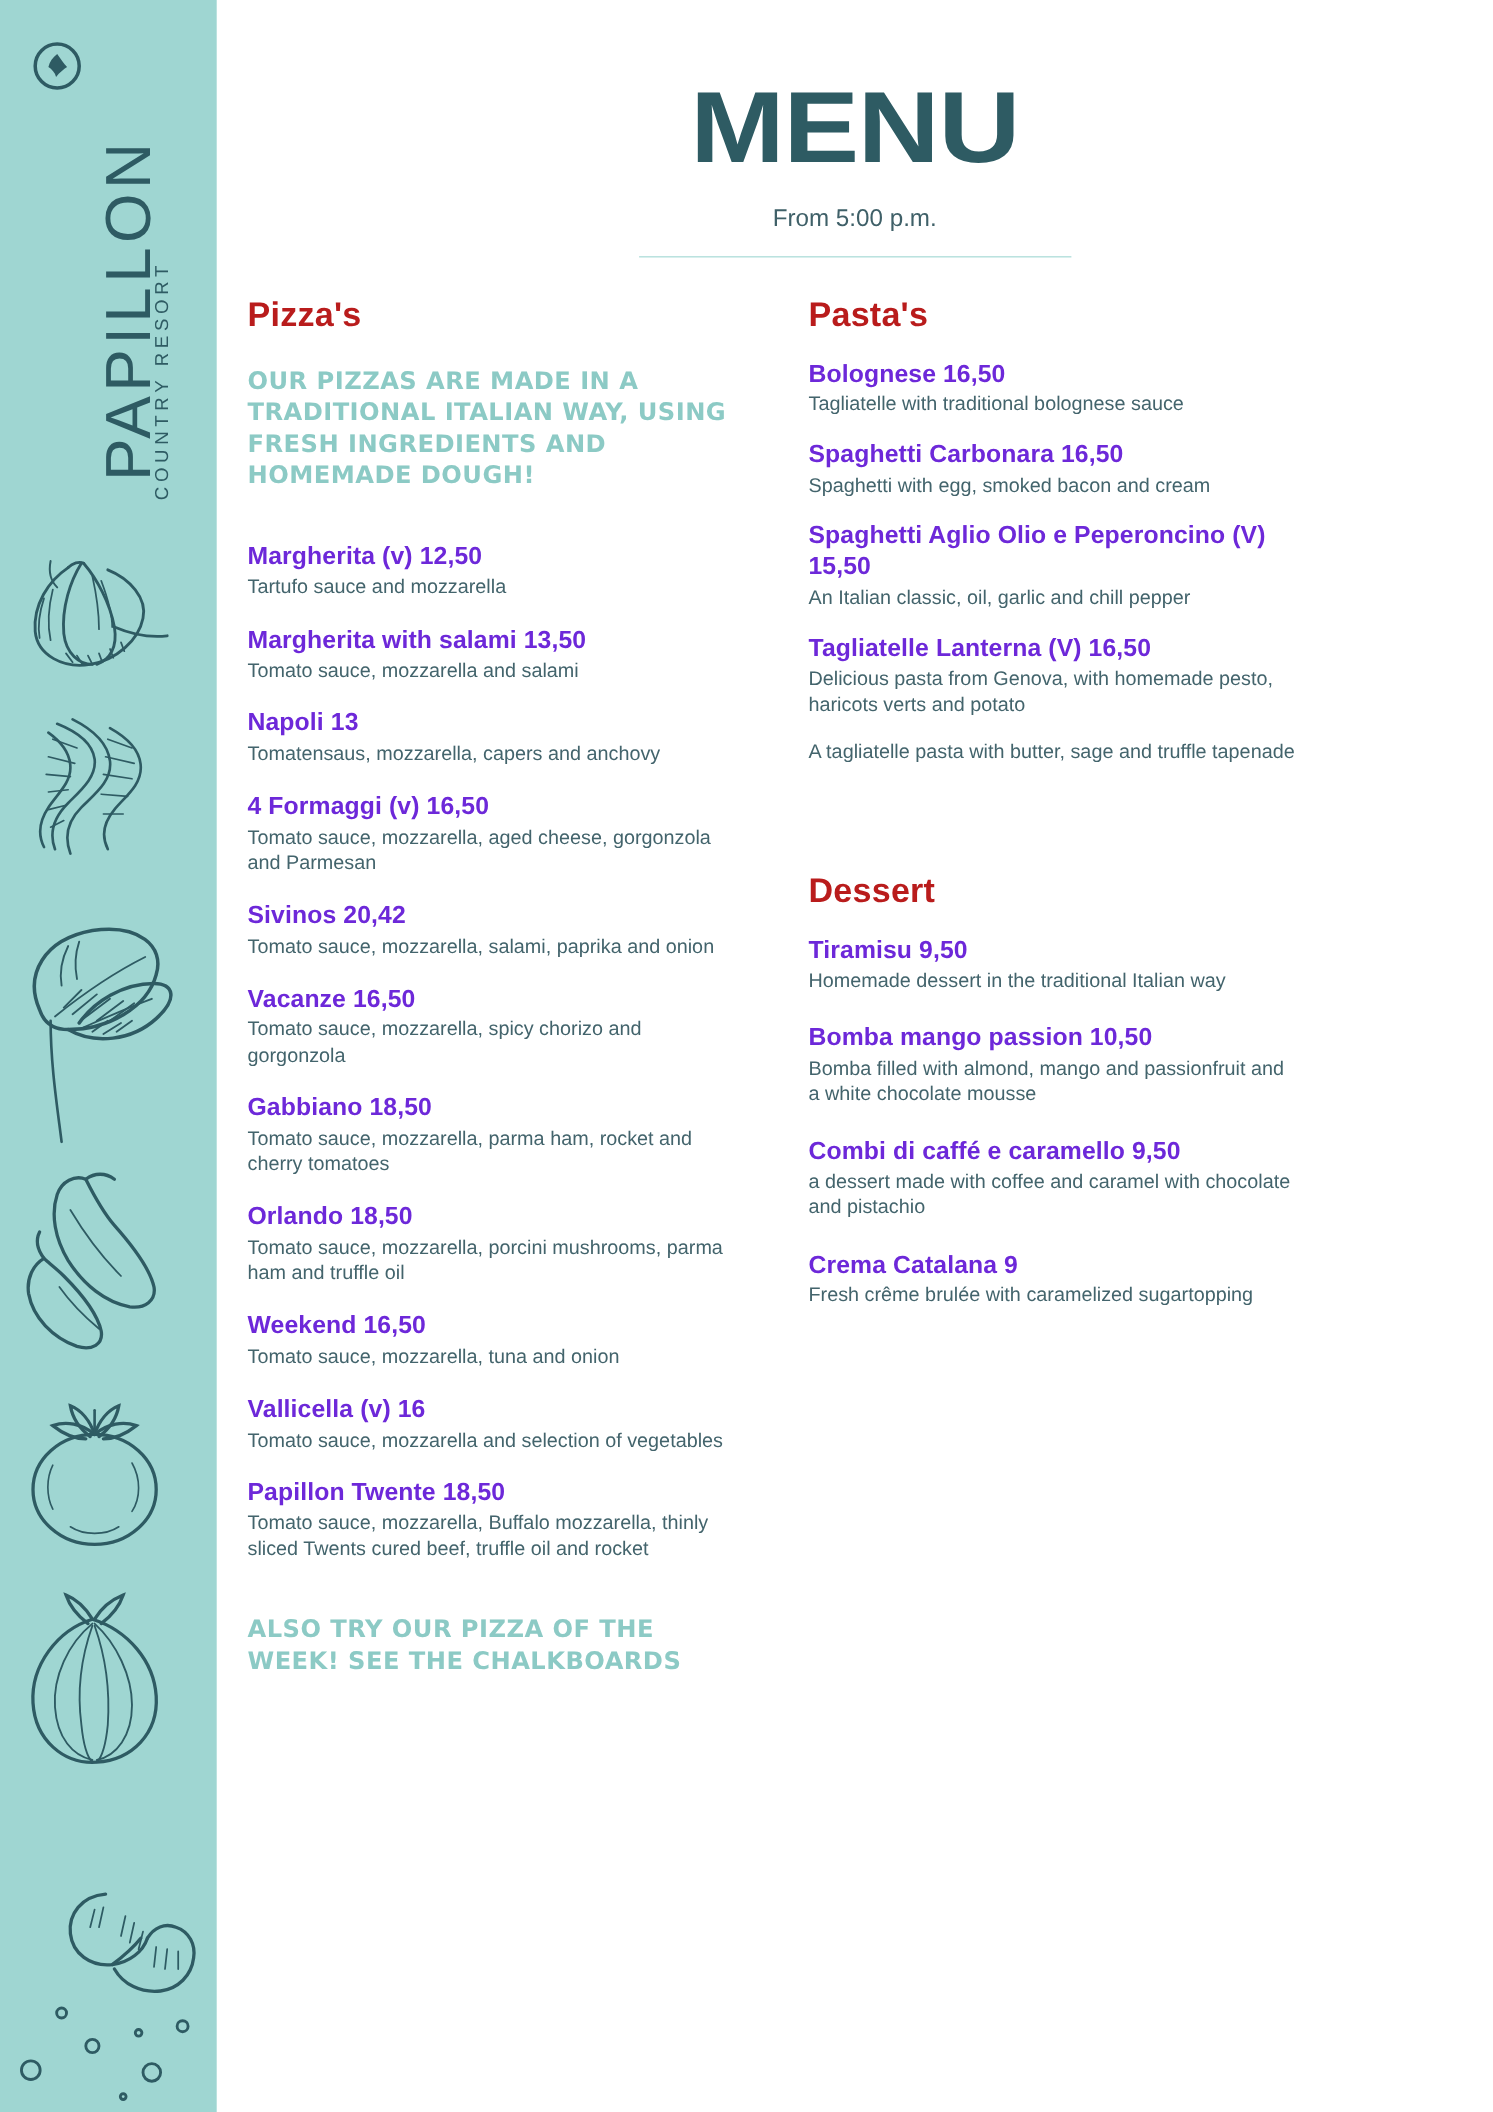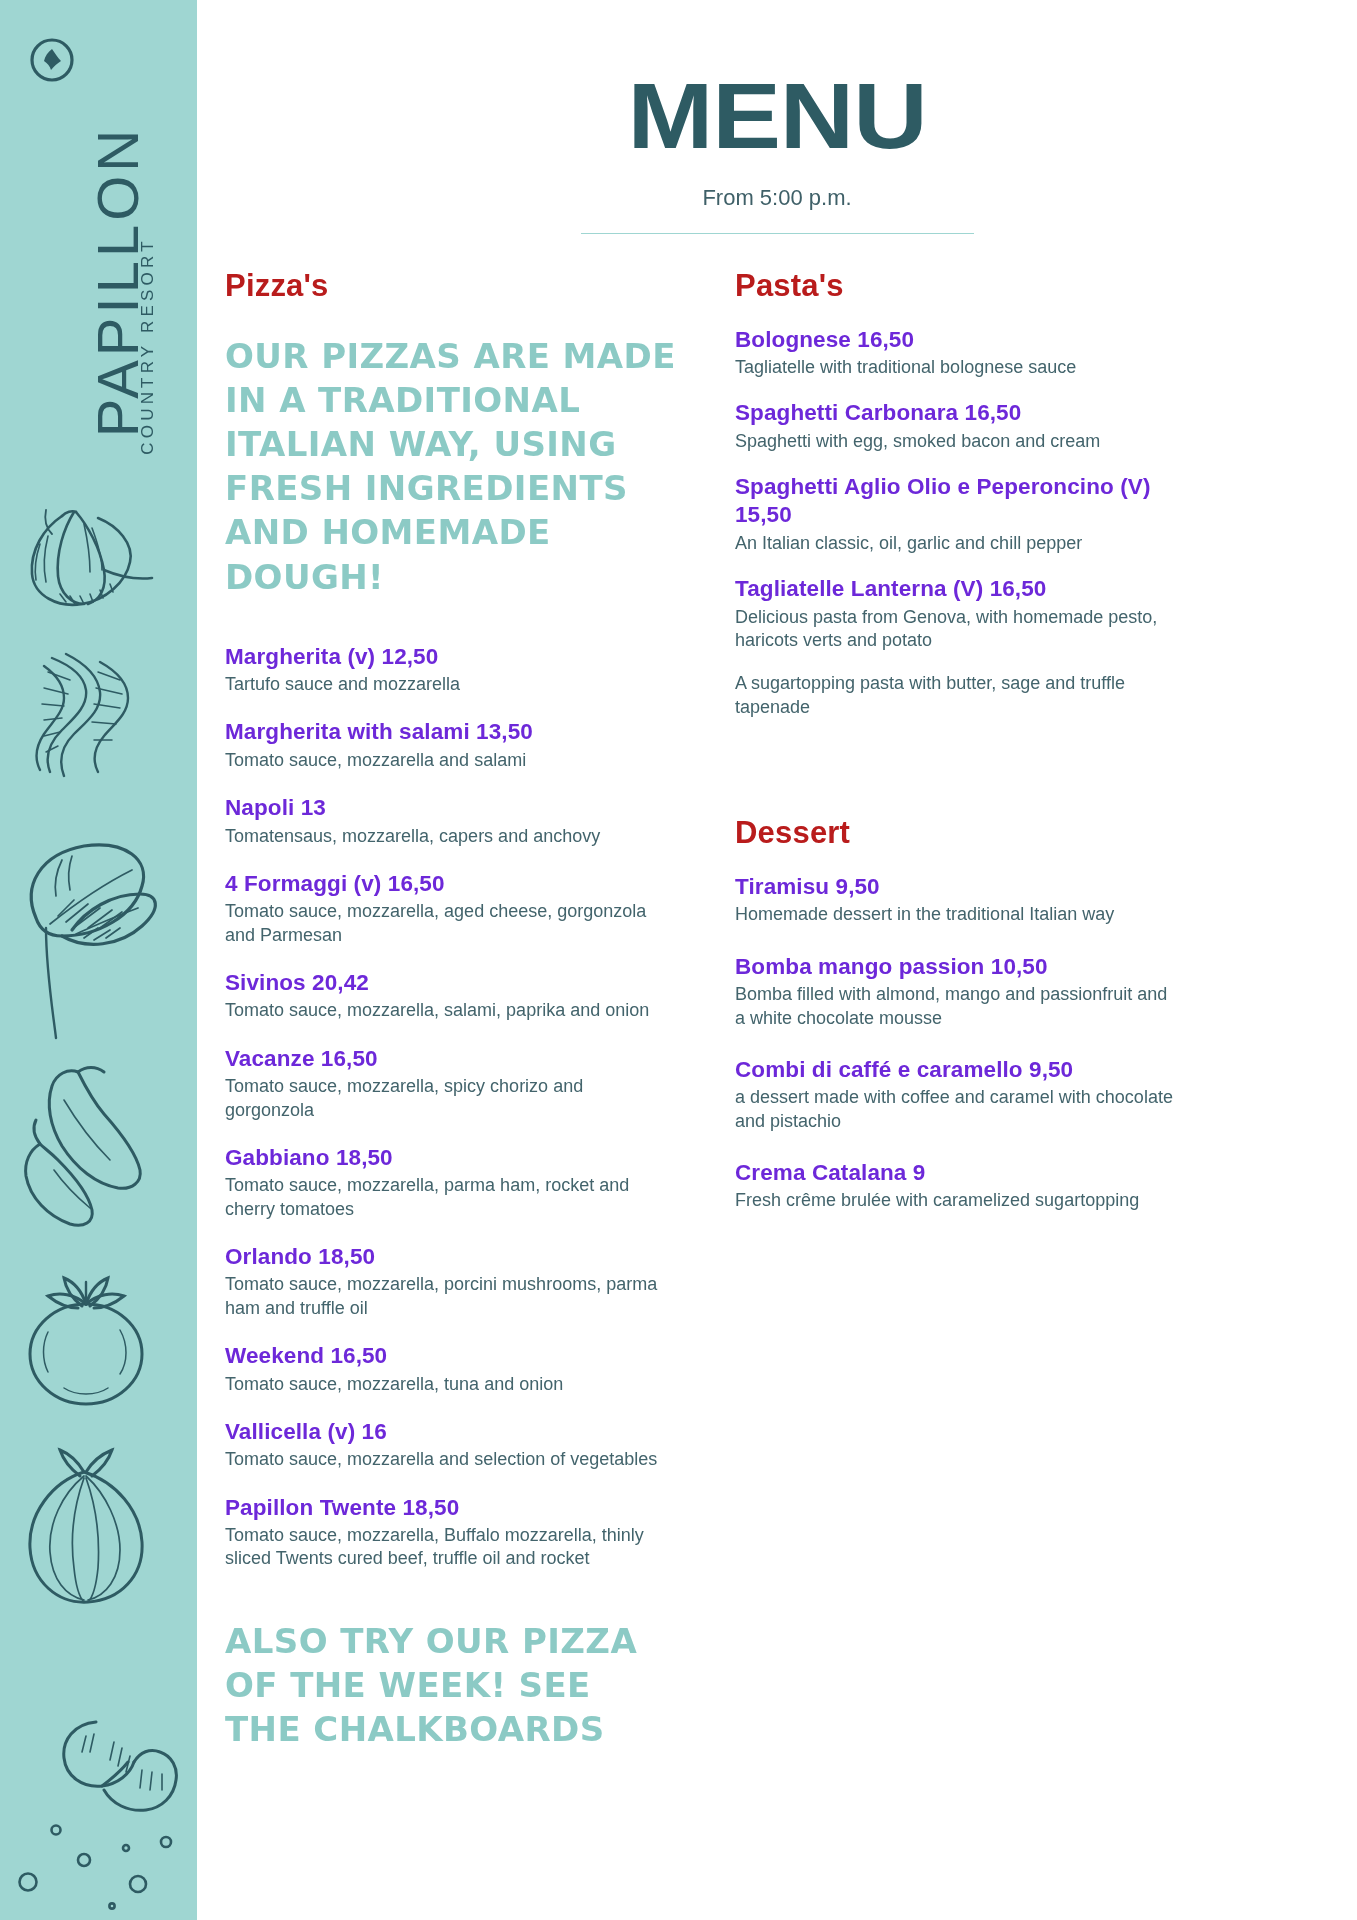--- a/index.html
+++ b/index.html
@@ -143,21 +143,21 @@
 
   .section-heading {
     font-size: 31px;
     font-weight: 700;
     color: #b91c1c;
     letter-spacing: 0.2px;
     margin-bottom: 22px;
   }
 
   .tagline {
-    font-size: 34px;
+    font-size: 22px;
     line-height: 1.30;
     font-weight: 700;
     color: #8ccac5;
     letter-spacing: 0.4px;
     text-transform: uppercase;
     font-family: "DejaVu Sans", sans-serif;
     margin-top: 30px;
   }
 
   .tagline-bottom {
@@ -416,21 +416,21 @@
           </div>
           <div class="item">
             <div class="item-name">Spaghetti Aglio Olio e Peperoncino (V) 15,50</div>
             <div class="item-desc">An Italian classic, oil, garlic and chill pepper</div>
           </div>
           <div class="item">
             <div class="item-name">Tagliatelle Lanterna (V) 16,50</div>
             <div class="item-desc">Delicious pasta from Genova, with homemade pesto, haricots verts and potato</div>
           </div>
           <div class="item">
-            <div class="item-desc">A sugartopping pasta with butter, sage and truffle tapenade</div>
+            <div class="item-desc">A tagliatelle pasta with butter, sage and truffle tapenade</div>
           </div>
         </div>
 
         <div class="dessert-block">
           <h2 class="section-heading">Dessert</h2>
 
           <div class="items">
             <div class="item">
               <div class="item-name">Tiramisu 9,50</div>
               <div class="item-desc">Homemade dessert in the traditional Italian way</div>

